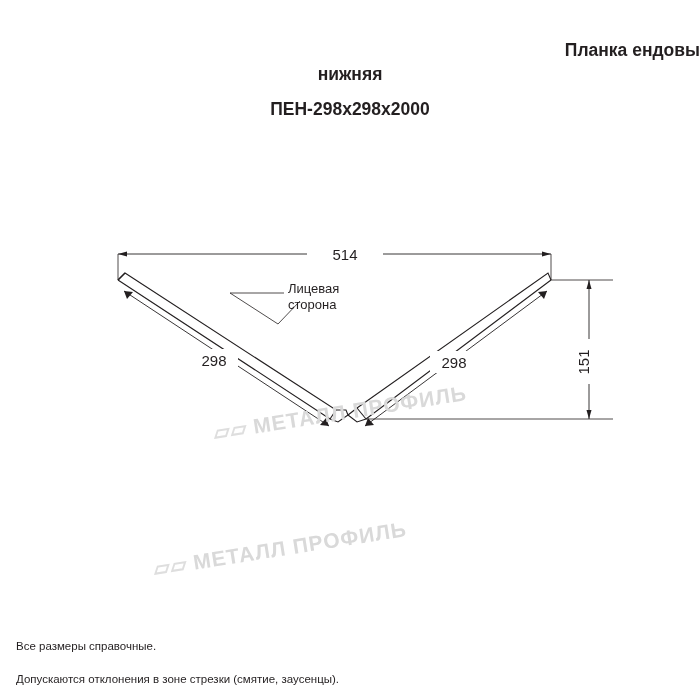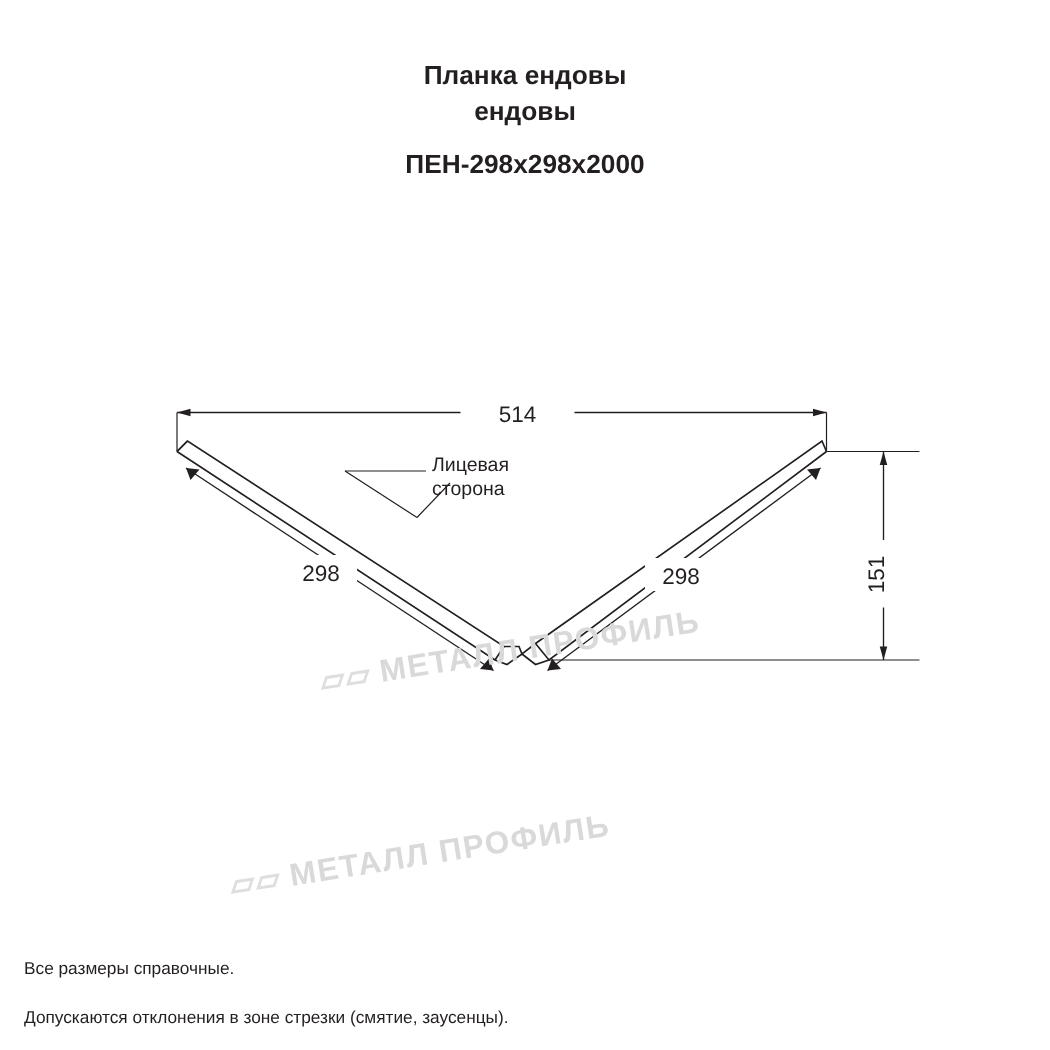--- a/index.html
+++ b/index.html
@@ -32,37 +32,38 @@
     letter-spacing: 0.1px;
     line-height: 30px;
     margin: 0;
   }
   .sub-title {
     font-size: 17.5px;
     font-weight: bold;
     line-height: 24px;
     margin: 0;
     margin-top: 14px;
+    text-align: right;
   }
   .sub-title-2 {
     font-size: 17.5px;
     font-weight: bold;
     line-height: 24px;
     margin: 0;
   }
   .code-title {
     font-size: 17.5px;
     font-weight: bold;
     line-height: 24px;
     margin: 0;
     margin-top: 11px;
   }
   .drawing {
     position: absolute;
-    top: 200px;
+    top: 179px;
     left: 0;
     width: 581px;
     height: 300px;
   }
   .footer {
     position: absolute;
     left: 16px;
     bottom: 12px;
     font-size: 11.5px;
     line-height: 17px;
@@ -105,21 +106,21 @@
   .wm1 { top: 222px; left: 212px; }
   .wm2 { top: 358px; left: 152px; }
 </style>
 </head>
 <body>
 
 <div class="page">
 
   <div class="title-block">
     <p class="sub-title">Планка ендовы</p>
-    <p class="sub-title-2">ендовы</p>
+    <p class="sub-title-2">нижняя</p>
     <p class="code-title">ПЕН-298x298x2000</p>
   </div>
 
   <div class="drawing">
     <svg width="700" height="300" viewBox="0 0 700 300">
 
       <line class="dim-line" x1="118" y1="75" x2="307" y2="75"></line>
       <line class="dim-line" x1="383" y1="75" x2="551" y2="75"></line>
 
       <polygon points="118,75 127,72.5 127,77.5" fill="#231f20"></polygon>

